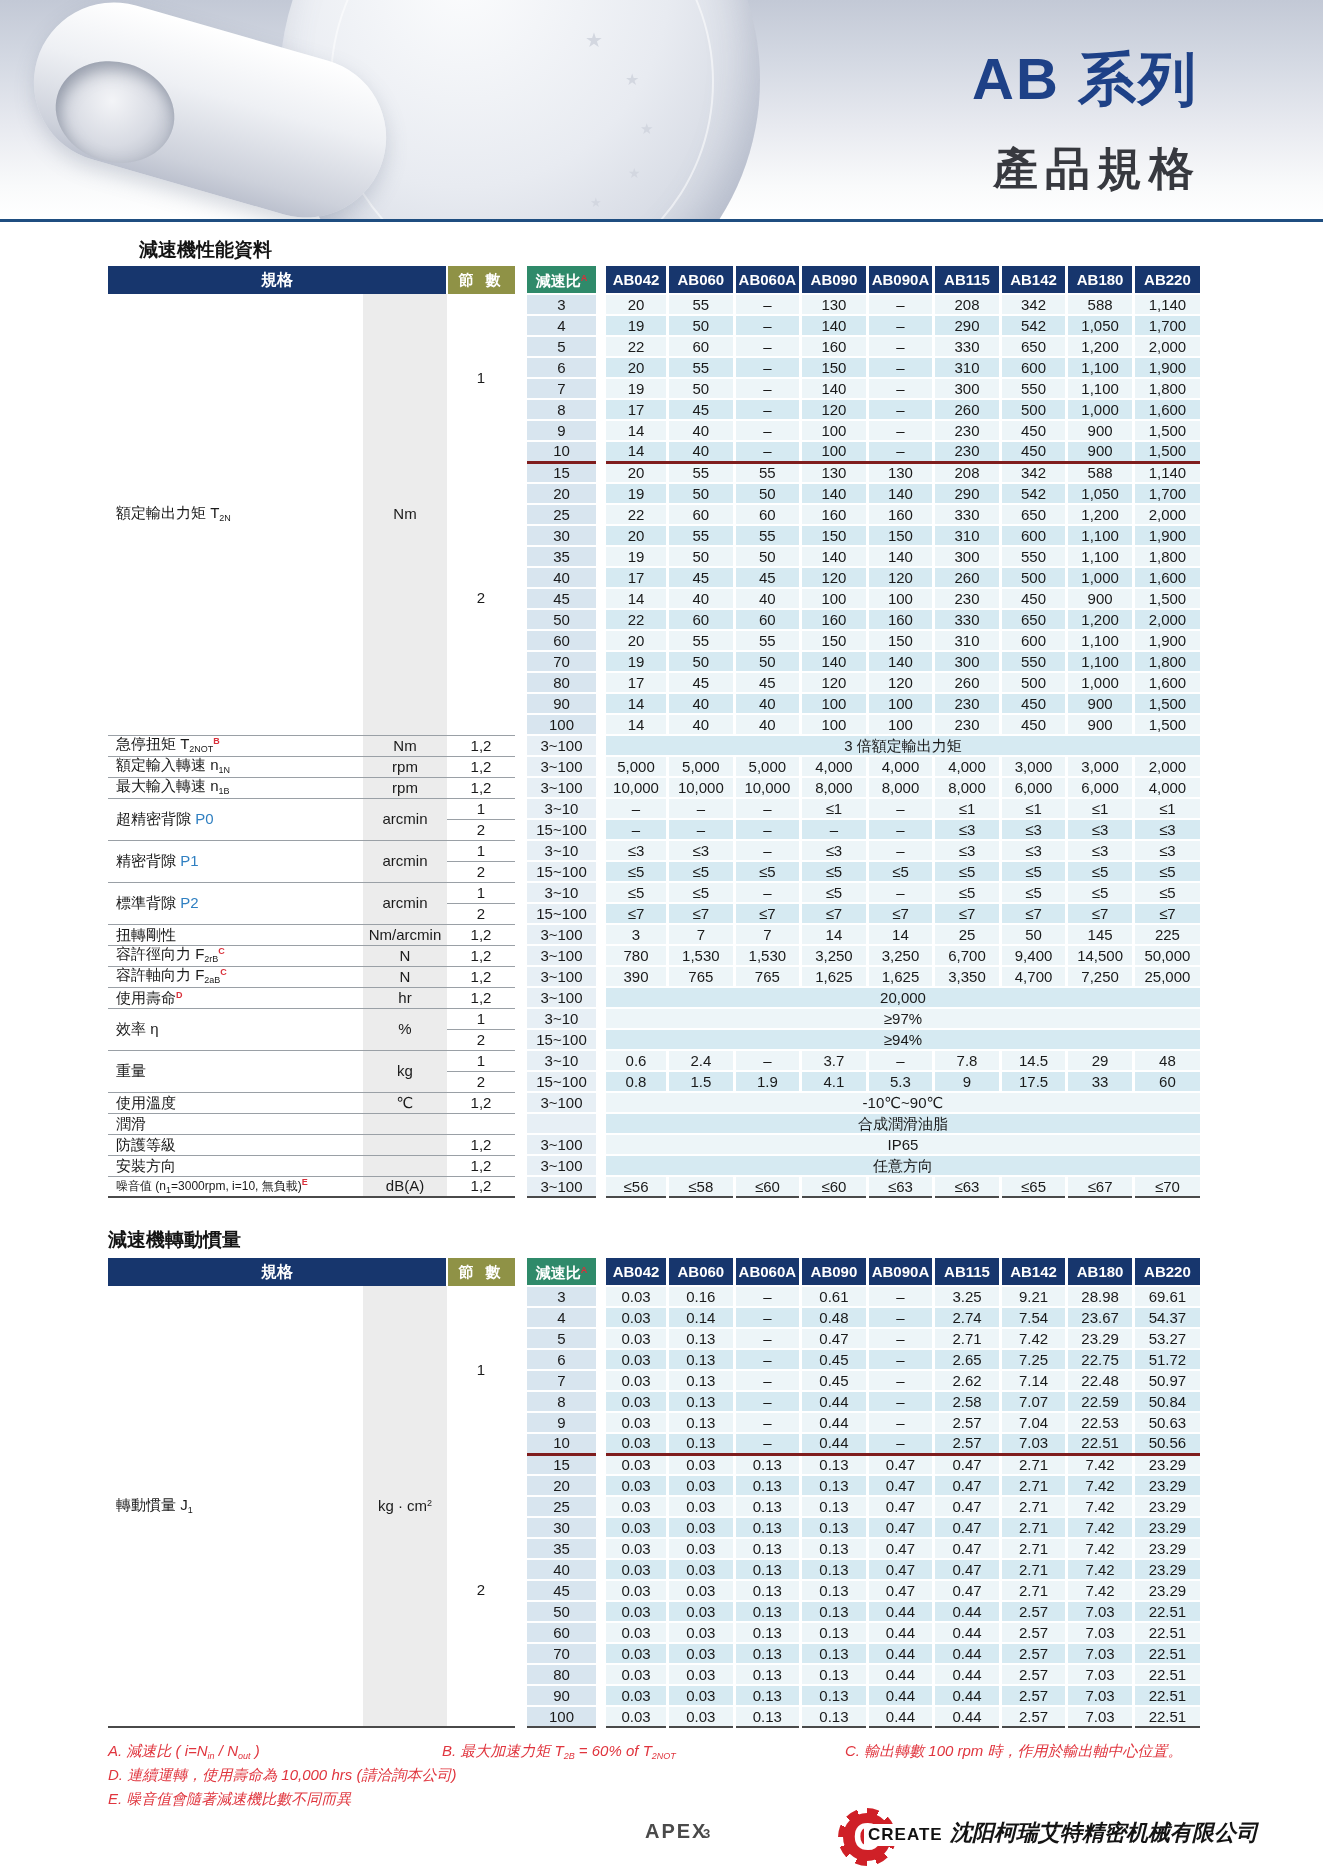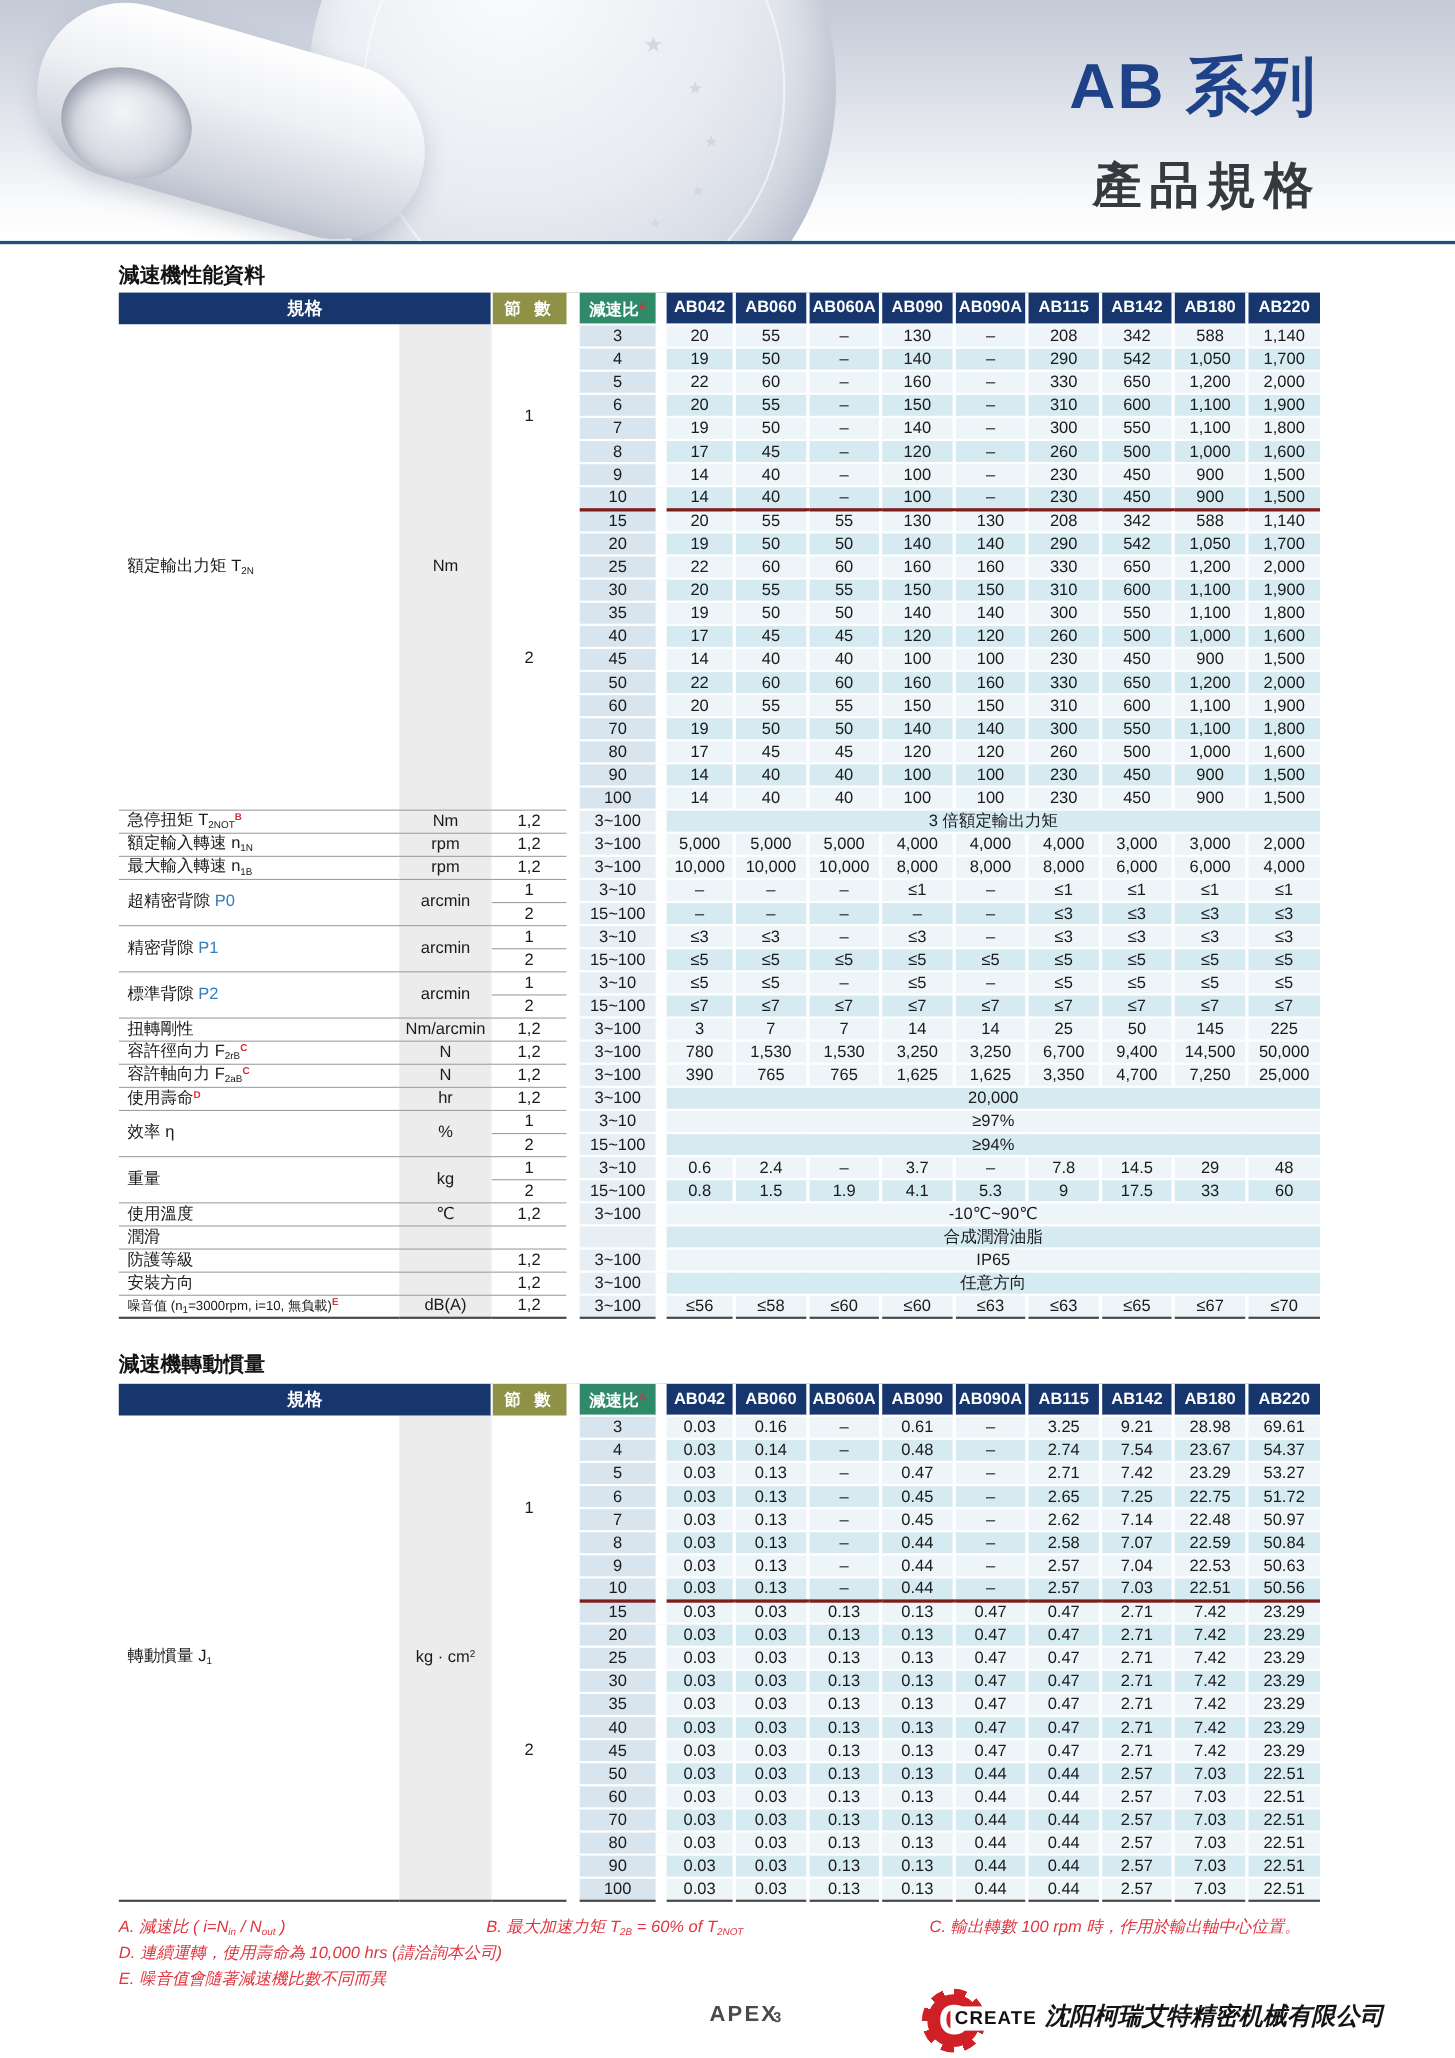--- a/index.html
+++ b/index.html
@@ -24,21 +24,21 @@
         background:radial-gradient(circle at 45% 40%,#f3f4f7 0%,#d8dbe3 50%,#a9afbd 100%);
         box-shadow:inset 5px 7px 16px rgba(85,95,115,.5);}
   .star{position:absolute;color:#d3d7e0;}
   .series-title{position:absolute;right:125px;top:50px;font-size:58px;font-weight:bold;
         color:#1e4187;letter-spacing:2px;line-height:1;}
   .sub-title{position:absolute;right:122px;top:122px;font-size:45px;font-weight:bold;
         color:#37393f;letter-spacing:7px;line-height:1;margin-top:24px;}
 
   
   .sec-title{position:absolute;left:108px;font-size:19px;font-weight:bold;color:#141414;}
-  #sec1{top:237px;} #sec2{top:1227px;}
+  #sec1{top:237px;margin-left:31px;} #sec2{top:1227px;}
 
   
   table.spec{position:absolute;left:108px;width:1092px;border-collapse:collapse;table-layout:fixed;
         border-bottom:2px solid #4a4a4a;font-size:15px;}
   #t1{top:266px;} #t2{top:1258px;}
   th{padding:0;font-weight:bold;color:#fff;height:24px;line-height:24px;}
   .th-spec{background:#17366d;font-size:16px;}
   .th-stage{background:#8f9246;border-left:2px solid #fff;font-size:15px;letter-spacing:4px;}
   .th-ratio{background:#2f8a6a;border-left:12px solid #fff;border-right:10px solid #fff;font-size:15px;}
   .th-model{background:#17366d;border-left:3px solid #fff;font-size:15px;}

